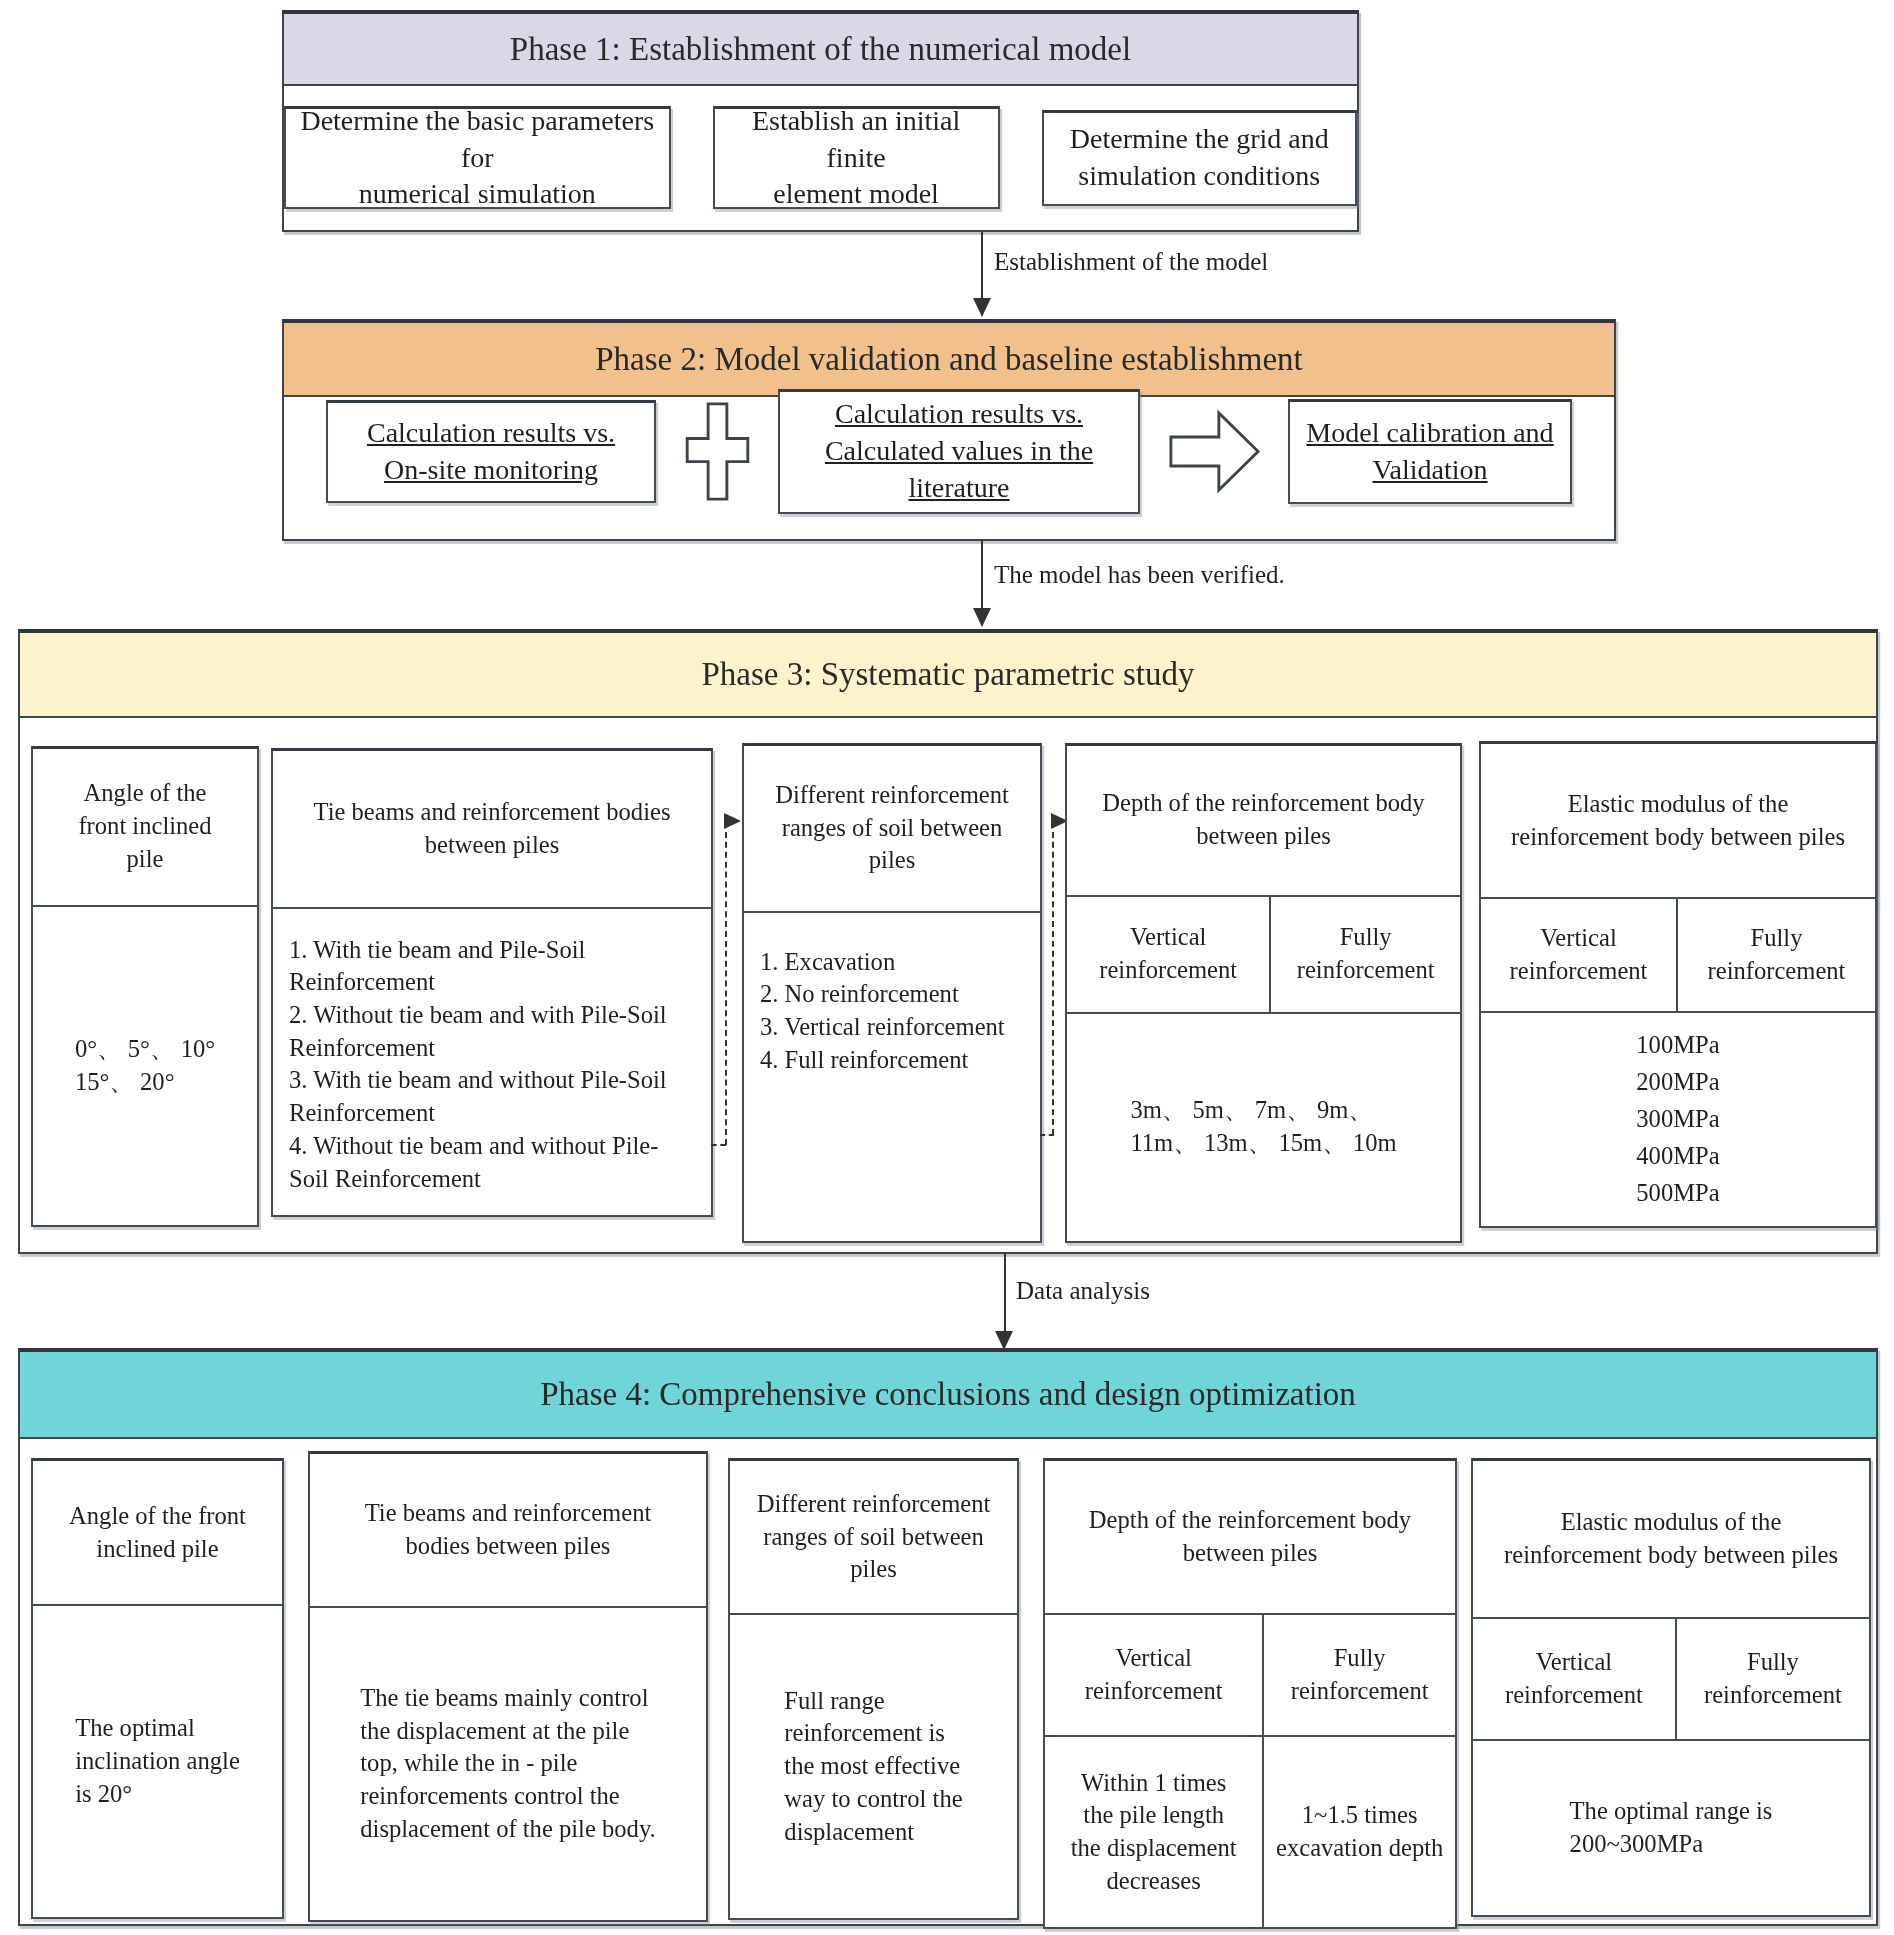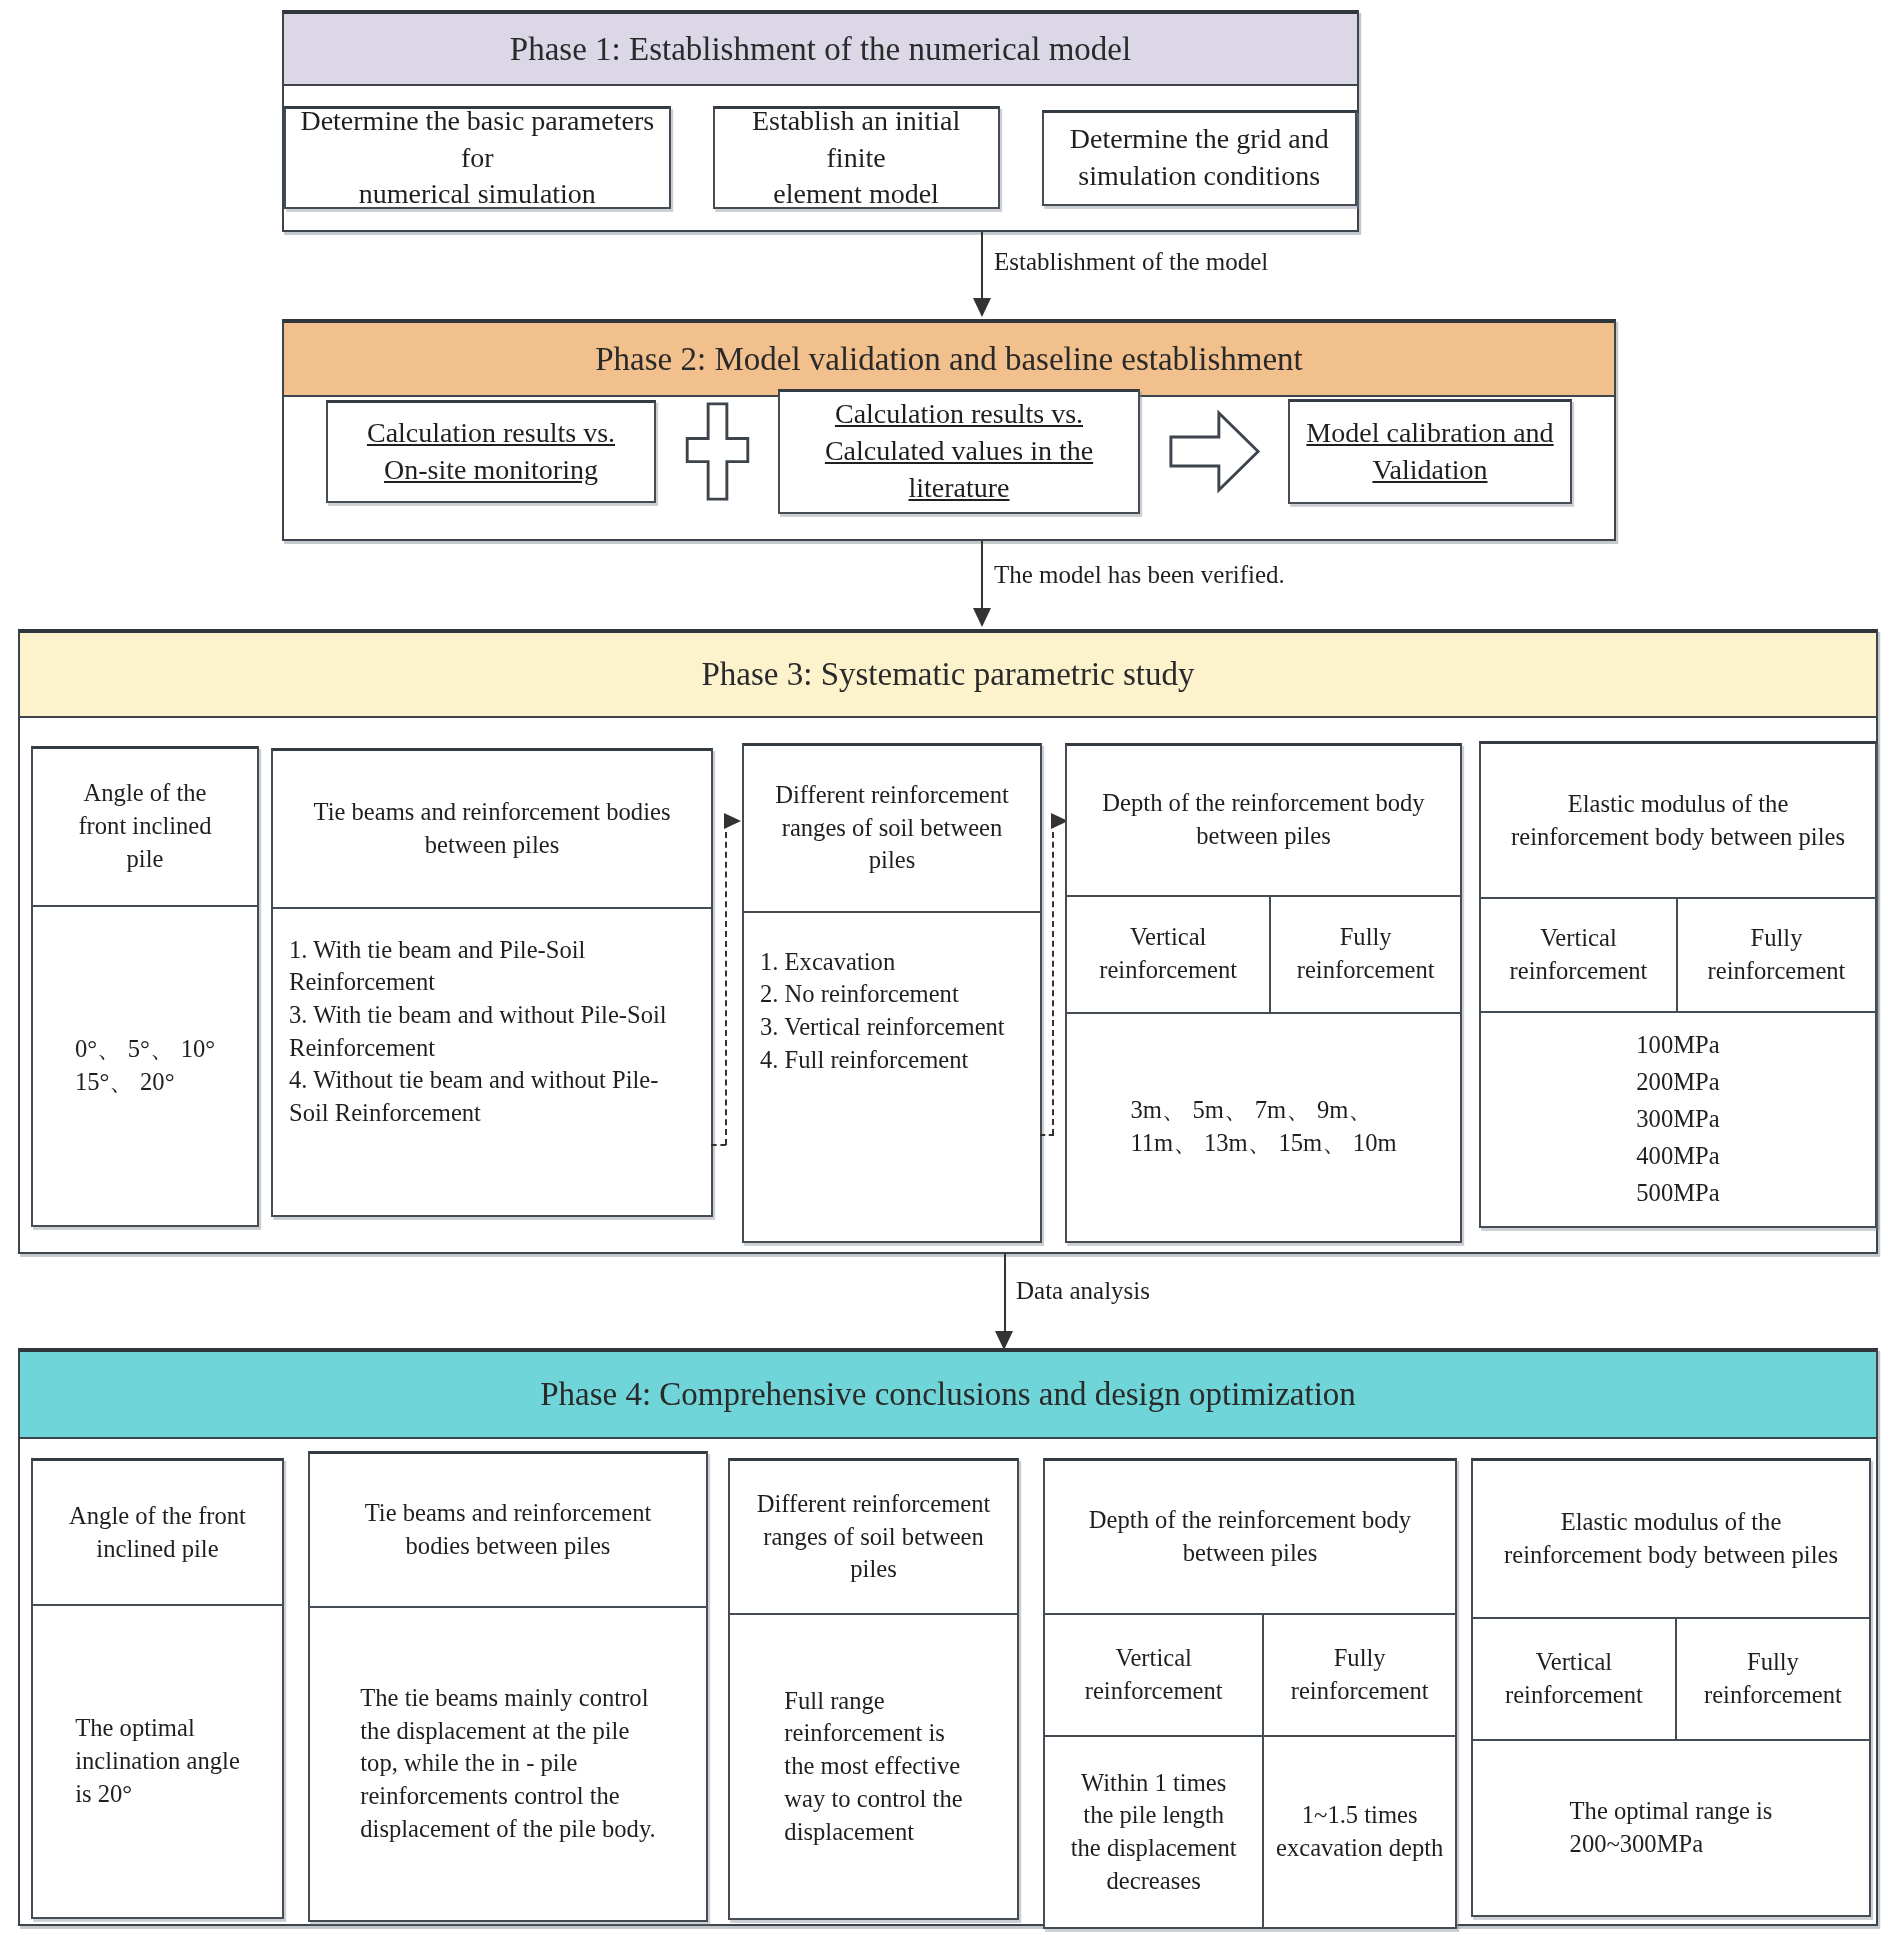--- a/index.html
+++ b/index.html
@@ -122,20 +122,21 @@
 pile</div>
         <div class="col-body pre">0°、 5°、 10°
 15°、 20°</div>
       </div>
 
       <div class="col" style="left:251px;top:30px;width:442px;height:469px;">
         <div class="col-header pre" style="height:158px;">Tie beams and reinforcement bodies
 between piles</div>
         <div class="col-body top-list">
           <div>1.  With tie beam and Pile-Soil Reinforcement</div>
+          <div>2. Without tie beam and with Pile-Soil Reinforcement</div>
           <div>3. With tie beam and without Pile-Soil Reinforcement</div>
           <div>4. Without tie beam and without Pile-Soil Reinforcement</div>
         </div>
       </div>
 
       <div class="dash-h" style="left:691px;top:426px;width:15px;"></div>
       <div class="dash-v" style="left:705px;top:104px;height:323px;"></div>
       <div class="head-right" style="left:704px;top:95px;"></div>
 
       <div class="col" style="left:722px;top:24.6px;width:300px;height:500px;">

